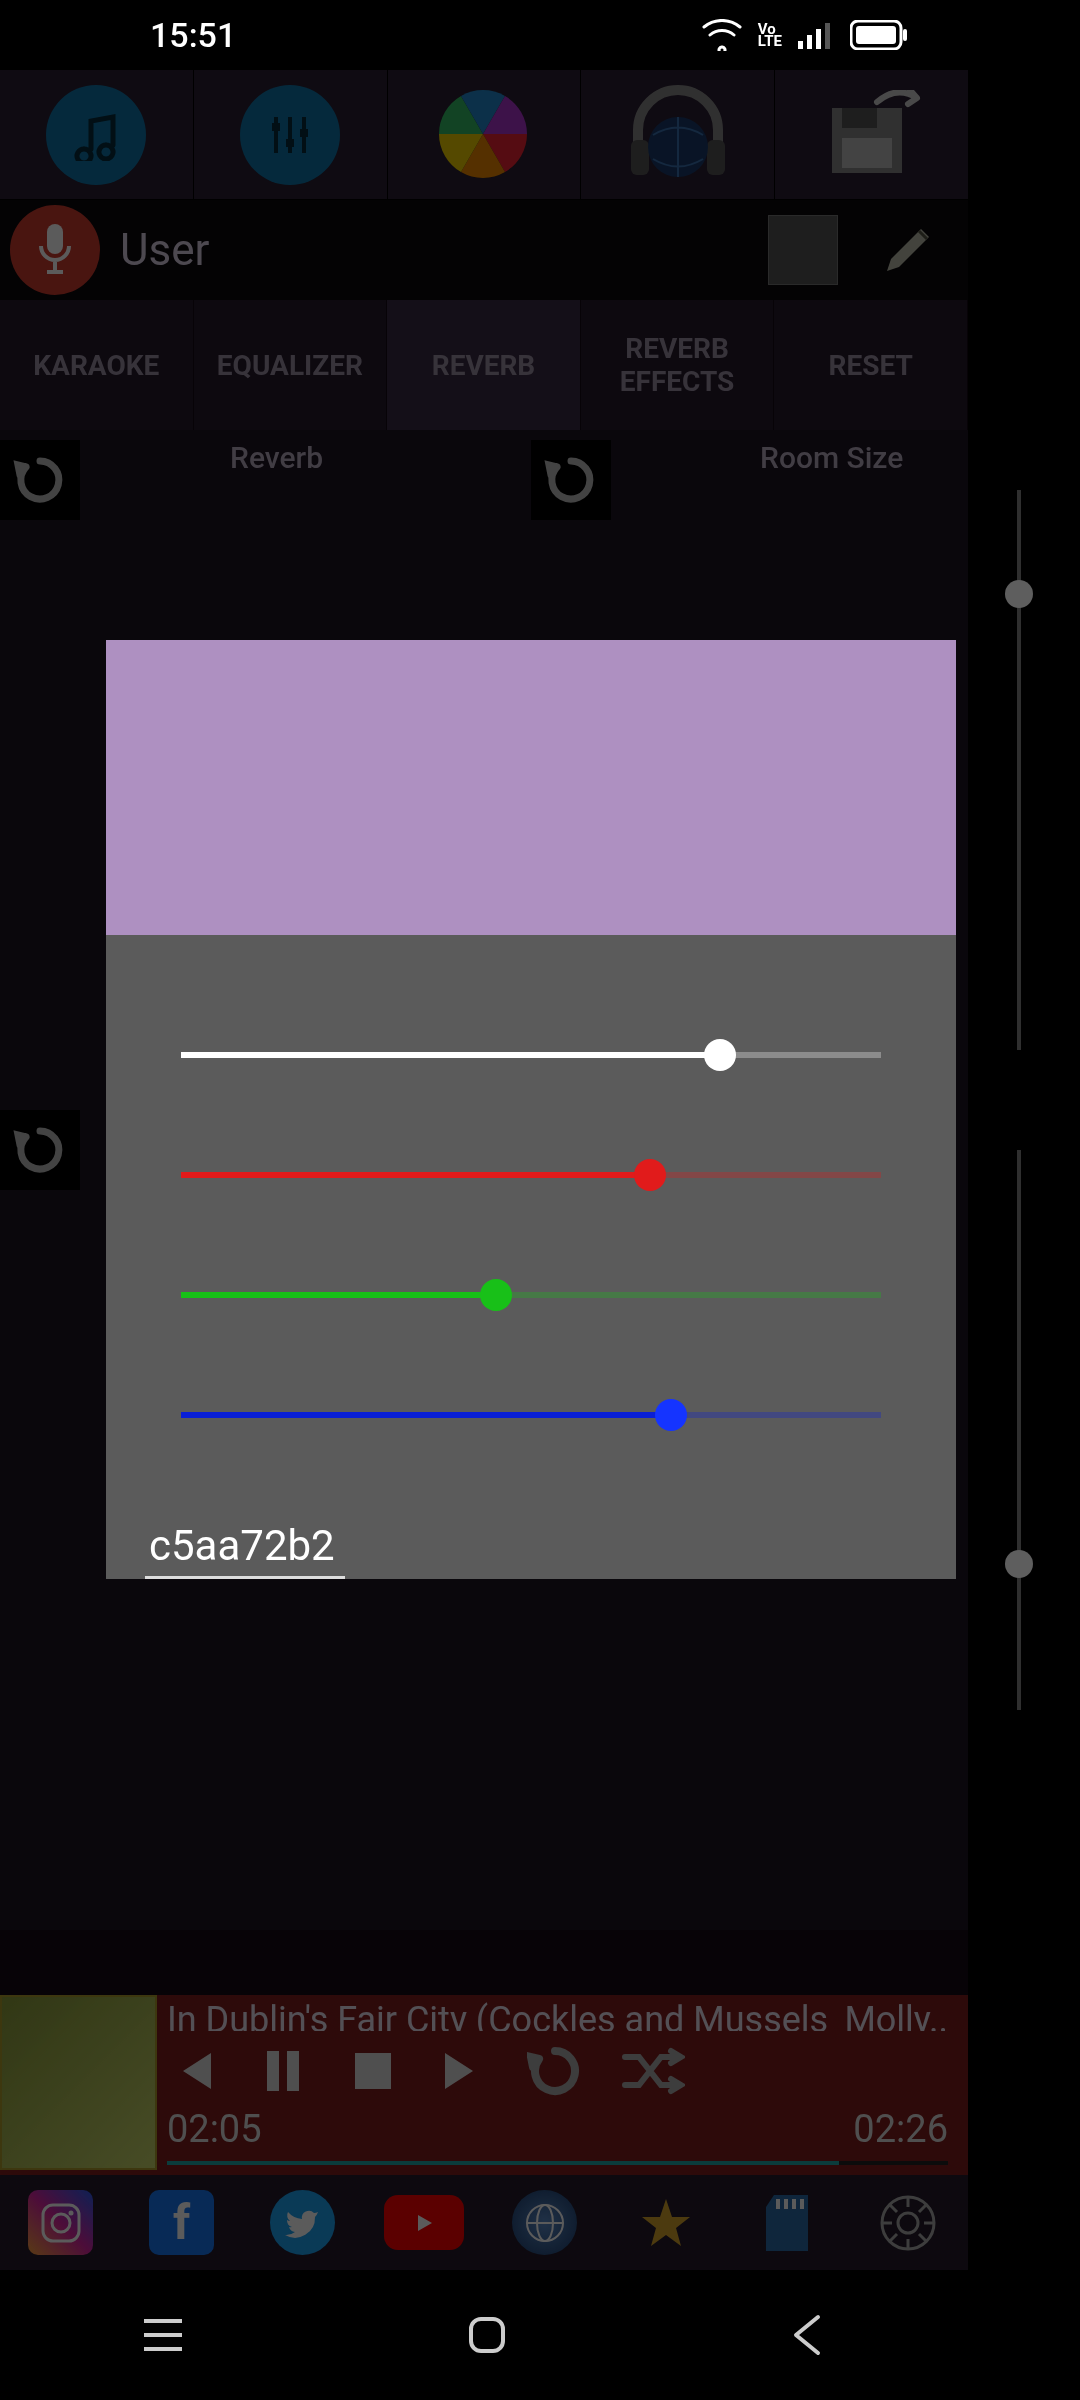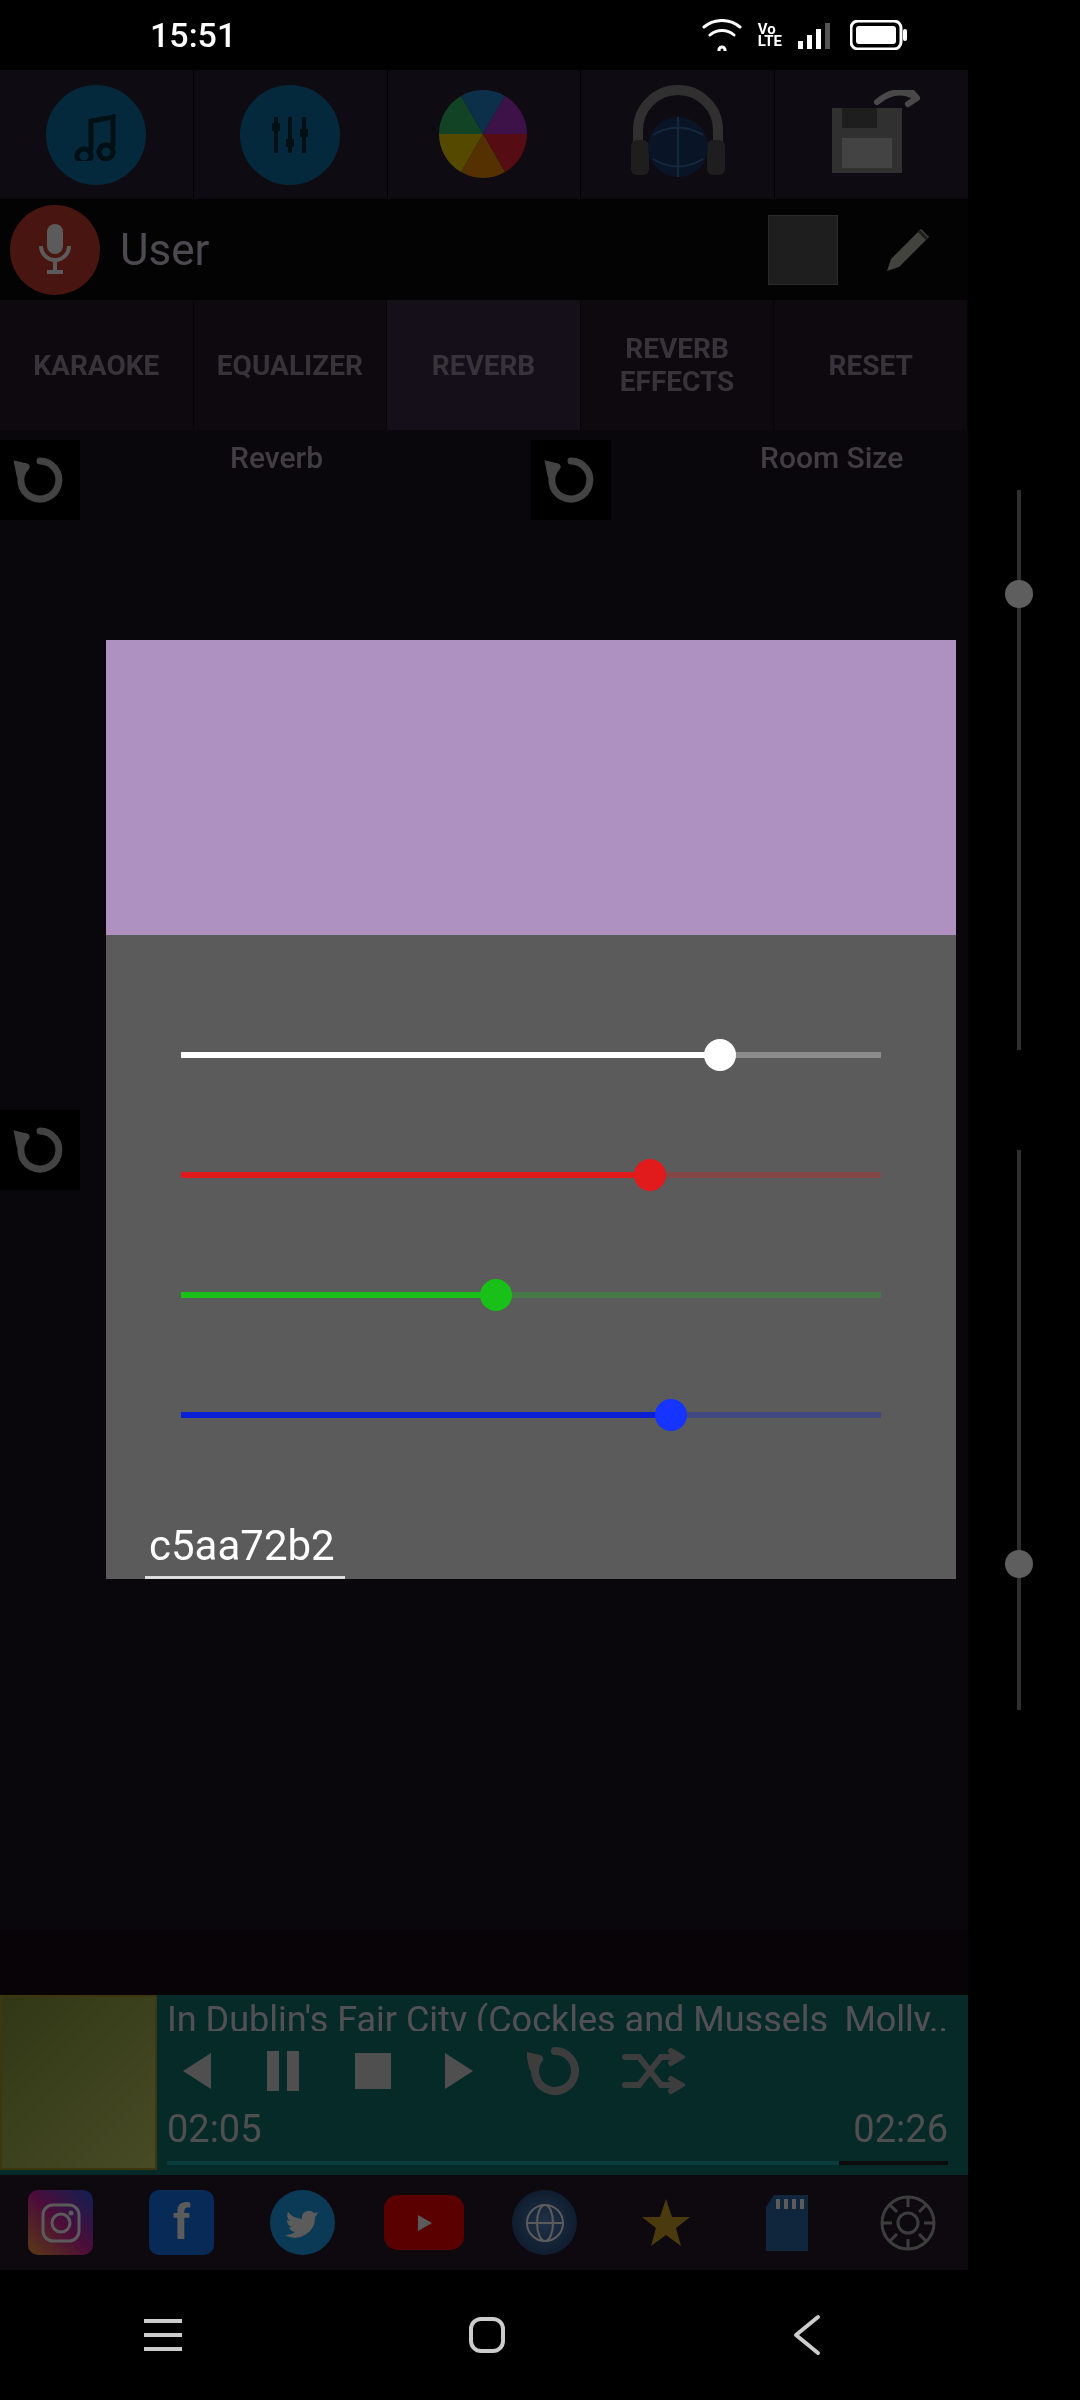--- a/index.html
+++ b/index.html
@@ -34,21 +34,21 @@
   .tabs-row .tab.active { background: #3a2b42; }
 
   
   .reverb-area { position: relative; height: 1500px; background: #1c1321; }
   .knob-label { position: absolute; color: #b6a9be; font-size: 30px; font-weight: 500; }
   .reload-btn { position: absolute; width: 80px; height: 80px; background: #000; display: flex; align-items: center; justify-content: center; }
   .vslider { position: absolute; width: 4px; background: #555; }
   .vslider .thumb { position: absolute; width: 28px; height: 28px; border-radius: 50%; background: #aaa; left: -12px; }
 
   
-  .player { position: absolute; left: 0; right: 0; height: 180px; background: #0f766e; display: flex; text-align: center; }
+  .player { position: absolute; left: 0; right: 0; height: 180px; background: #7f1d1d; display: flex; text-align: center; }
   .album-art { width: 175px; height: 175px; background: linear-gradient(135deg,#8a9a3a,#c6d46a); border: 2px solid #aa9a2a; }
   .player-main { flex: 1; display: flex; flex-direction: column; padding: 4px 20px 10px 10px; }
   .track-title { color: #e8e0ee; font-size: 36px; white-space: nowrap; overflow: hidden; }
   .controls-row { display: flex; align-items: center; gap: 38px; margin-top: 12px; }
   .controls-row svg { display: block; }
   .time-row { display: flex; justify-content: space-between; color: #ddd; font-size: 38px; margin-top: 8px; }
   .progress { height: 6px; background: #222; margin-top: 10px; position: relative; }
   .progress .fill { position: absolute; left: 0; top: 0; bottom: 0; background: #1fa8a8; }
 
   

